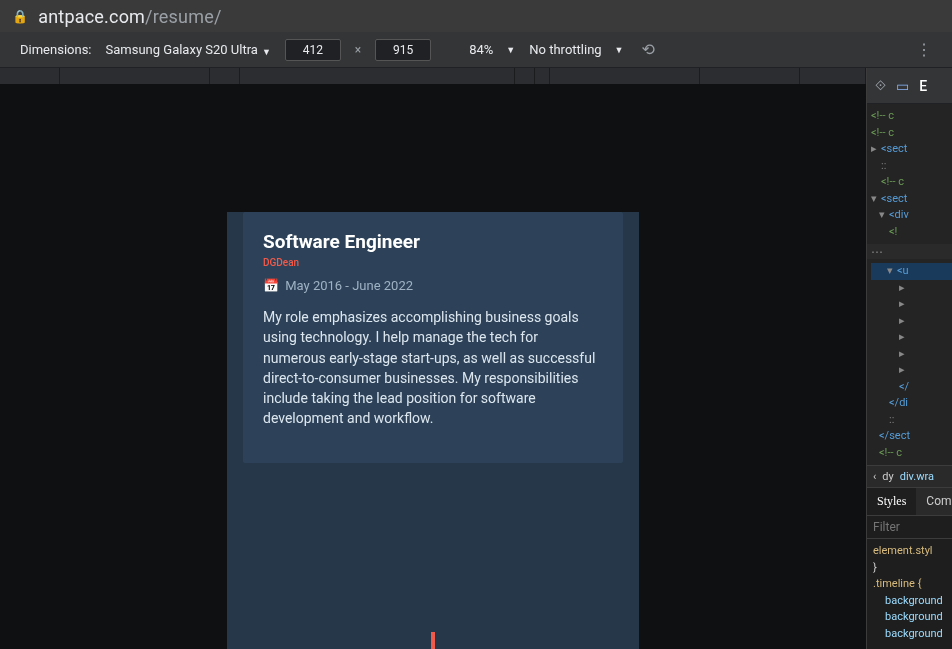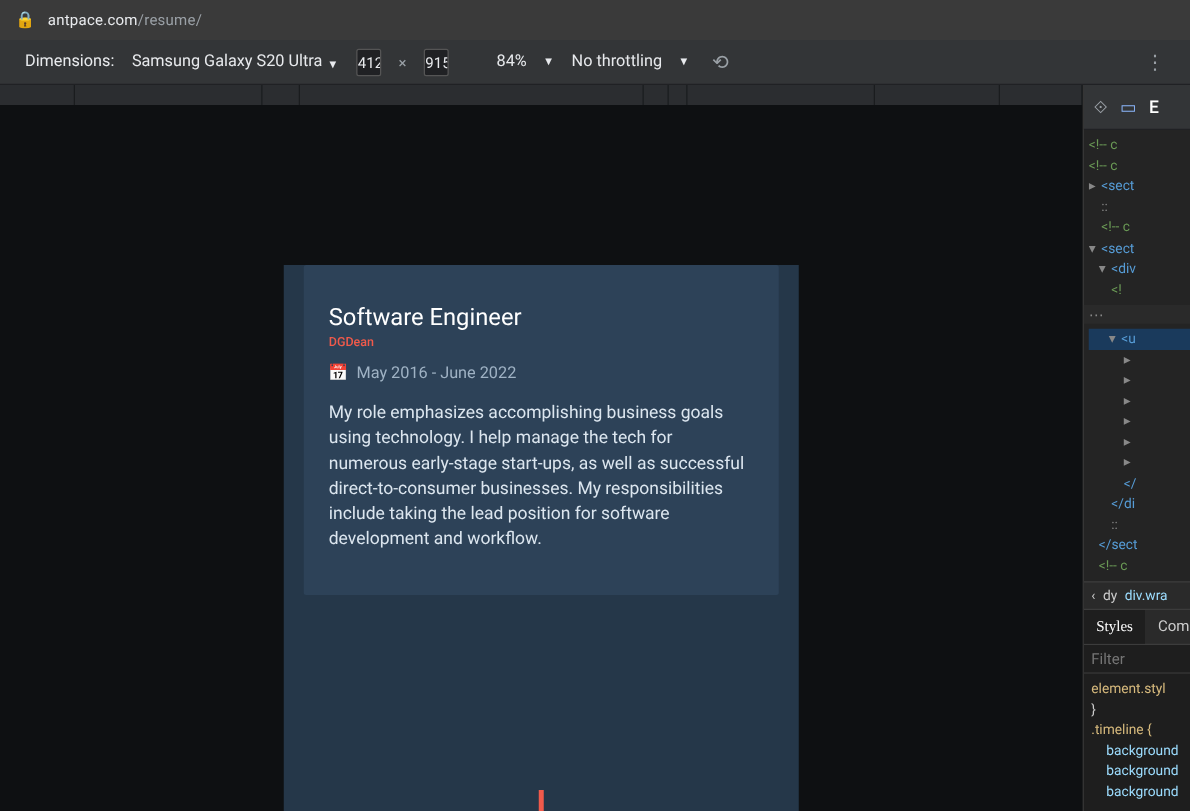--- a/index.html
+++ b/index.html
@@ -1,50 +1,50 @@
 <!DOCTYPE html>
 <html><head>
 <meta charset="utf-8">
 <style>
 * { margin: 0; padding: 0; box-sizing: border-box; font-family: -apple-system, BlinkMacSystemFont, "Segoe UI", Roboto, sans-serif; }
 body { background: #1a1a1a; color: #ccc; width: 952px; height: 649px; overflow: hidden; display: flex; flex-direction: column; }
 
 
 .url-bar { background: #3a3a3a; height: 32px; display: flex; align-items: center; padding: 0 12px; gap: 10px; }
 .lock-icon { color: #9aa0a6; font-size: 13px; }
-.url-text { color: #e8eaed; font-size: 12px; letter-spacing: 0.2px; }
+.url-text { color: #e8eaed; font-size: 18px; letter-spacing: 0.2px; }
 .url-text .path { color: #9aa0a6; }
 
 
 .device-toolbar { background: #333537; height: 36px; display: flex; align-items: center; padding: 0 20px; gap: 14px; font-size: 13px; color: #e8eaed; border-bottom: 1px solid #202124; }
 .device-toolbar .dim-label { color: #e8eaed; }
 .dim-drop { display: flex; align-items: flex-end; gap: 4px; cursor: pointer; }
 .caret { font-size: 9px; color: #e8eaed; }
-.dim-input { width: 20px; height: 22px; background: #202124; border: 1px solid #555; color: #e8eaed; text-align: center; font-size: 12px; border-radius: 2px; }
+.dim-input { width: 56px; height: 22px; background: #202124; border: 1px solid #555; color: #e8eaed; text-align: center; font-size: 12px; border-radius: 2px; }
 .dim-x { color: #9aa0a6; font-size: 12px; }
 .zoom, .throttle { color: #e8eaed; display:flex; align-items:center; gap:13px; cursor:pointer; }
 .rotate-icon { color: #9aa0a6; font-size: 16px; margin-left: 4px; cursor:pointer; }
 .spacer { flex: 1; }
 .kebab { color: #9aa0a6; font-size: 16px; cursor:pointer; }
 
 
 .cols { flex: 1; display: flex; overflow: hidden; }
 .viewport-col { flex: 1; background: #0e1012; position: relative; overflow: hidden; }
 .ruler-strip { height: 16px; background: #2b2d30; display:flex; }
 .ruler-tick { border-right: 1px solid #1a1c1e; }
 
 
 .mobile-wrap { position: absolute; left: 50%; transform: translateX(-50%); top: 16px; width: 412px; }
 .mobile-page { background: #253749; min-height: 700px; position: relative; padding: 0 16px; }
 .timeline-line { position: absolute; left: 50%; width: 4px; background: #f05a4b; transform: translateX(-50%); }
 .tl-l1 { top: 0; height: 128px; }
 .tl-l2 { top: 420px; height: 162px; }
 .card { background: #2d4258; border-radius: 2px; padding: 18px 20px 22px; position: relative; z-index: 2; }
 .card1 { margin-top: 128px; }
-.job-title { color: #fff; font-weight: 400; font-size: 19px; margin-bottom: 4px; margin-top: 12px; }
+.job-title { color: #fff; font-weight: 700; font-size: 19px; margin-bottom: 4px; }
 .company { color: #f05a4b; font-size: 10px; font-weight: 500; margin-bottom: 10px; }
 .date-row { color: #9fb2c4; font-size: 13px; margin-bottom: 14px; display:flex; align-items:center; gap:6px; }
 .body-p { color: #dce6ef; font-size: 14px; line-height: 1.45; margin-bottom: 12px; }
 
 
 .devtools { width: 86px; background: #242424; display:flex; flex-direction:column; border-left:1px solid #3c3c3c; font-size:12px; color:#ccc; overflow:hidden; }
 .dt-toolbar { height: 36px; background:#333537; border-bottom:1px solid #202124; display:flex; align-items:center; gap:10px; padding:0 8px; }
 .dt-ic { color:#9aa0a6; font-size:14px; cursor:pointer; }
 .dt-ic.active { color:#8ab4f8; }
 .dom-tree { flex:0 0 auto; padding:4px 0 4px 4px; font-family: Menlo, Consolas, monospace; font-size:11px; color:#9cdcfe; line-height:1.5; overflow:hidden; white-space:nowrap; }

